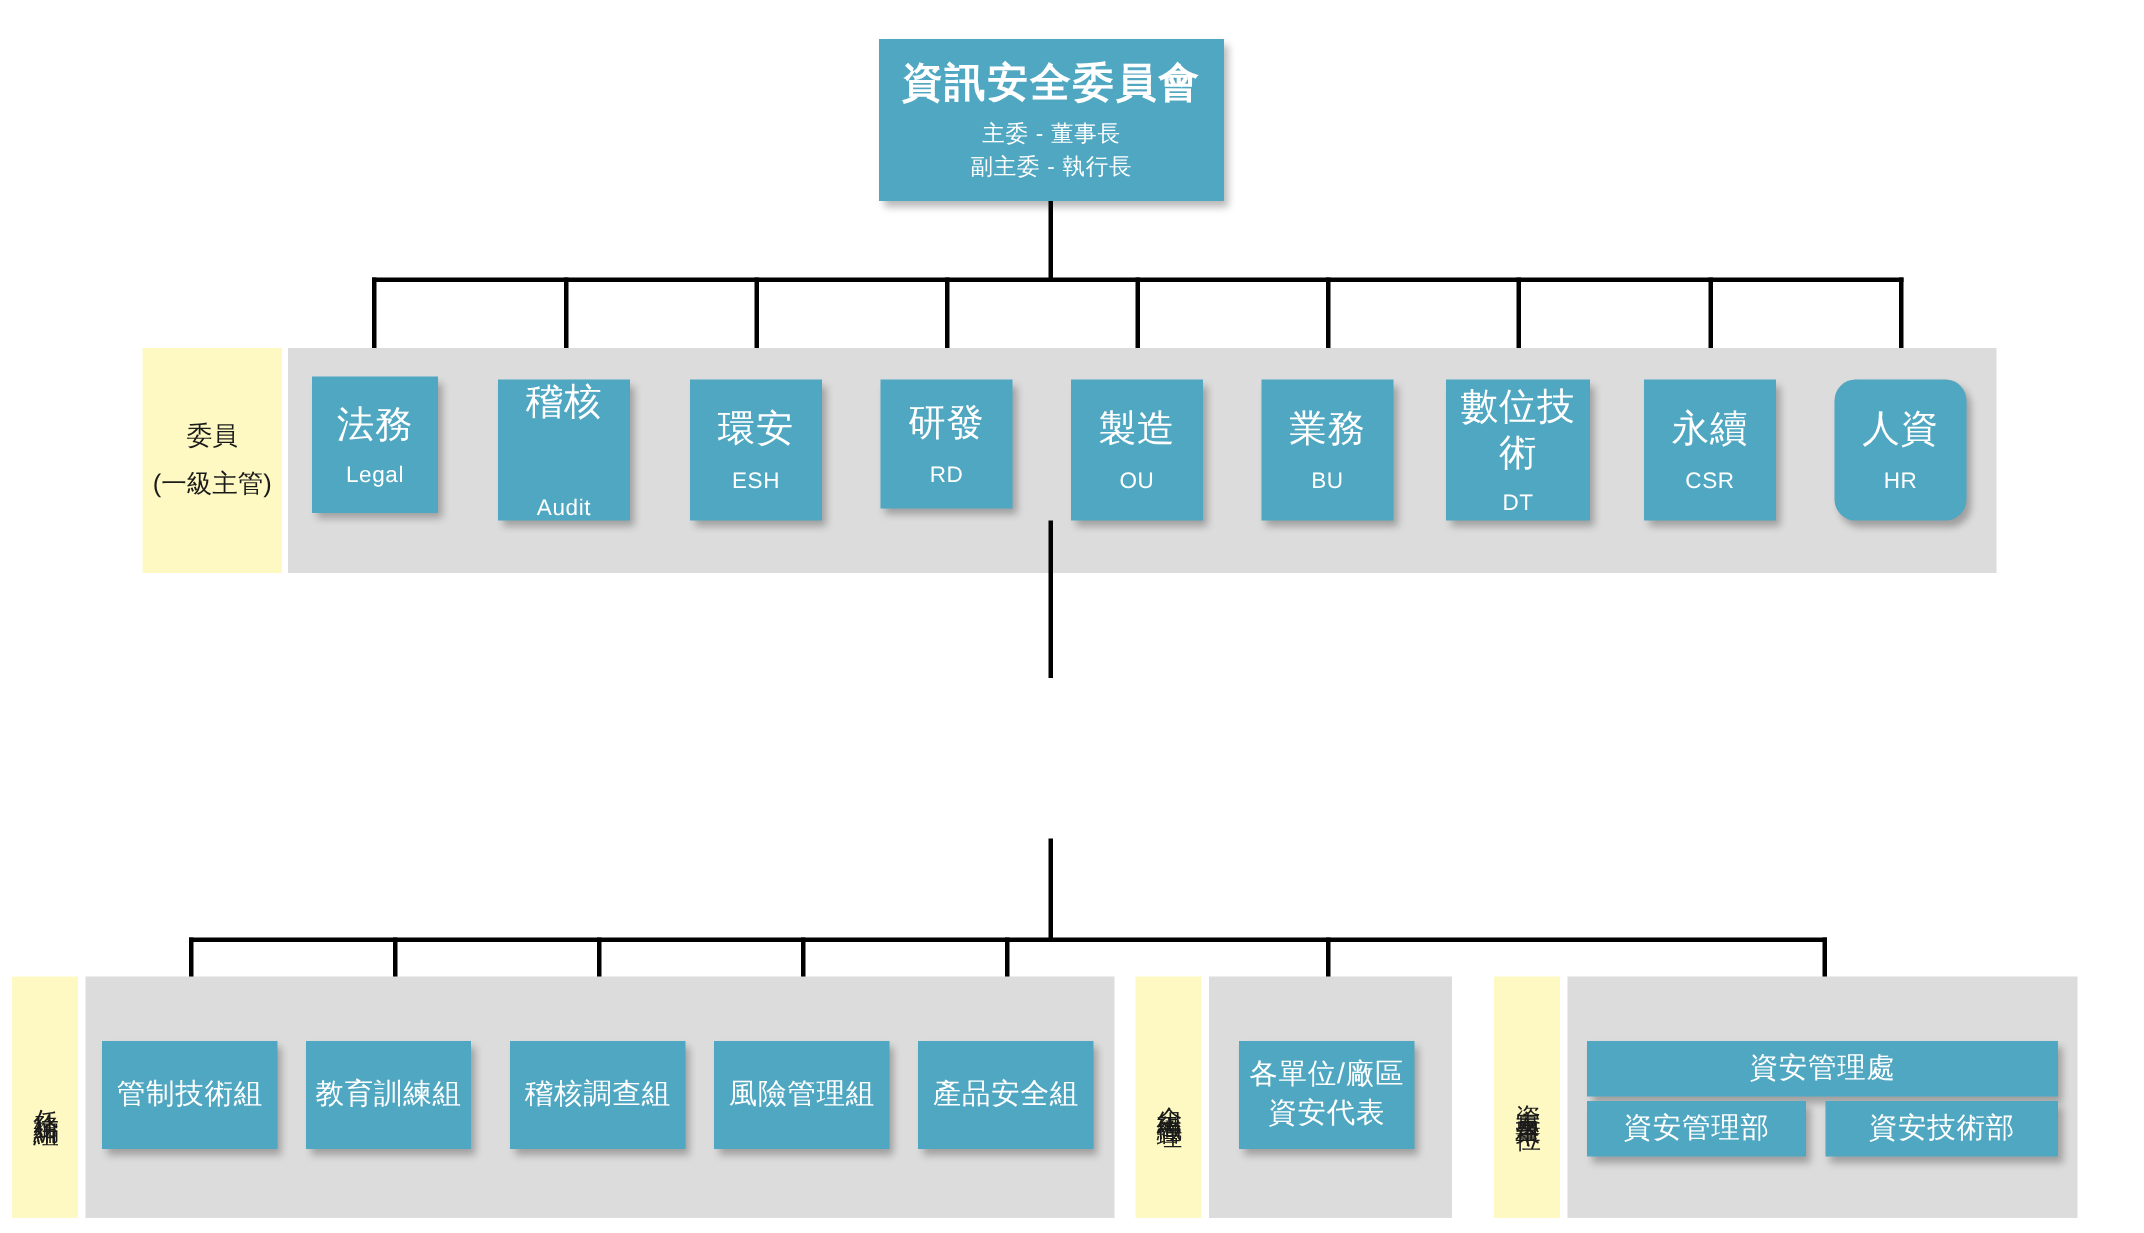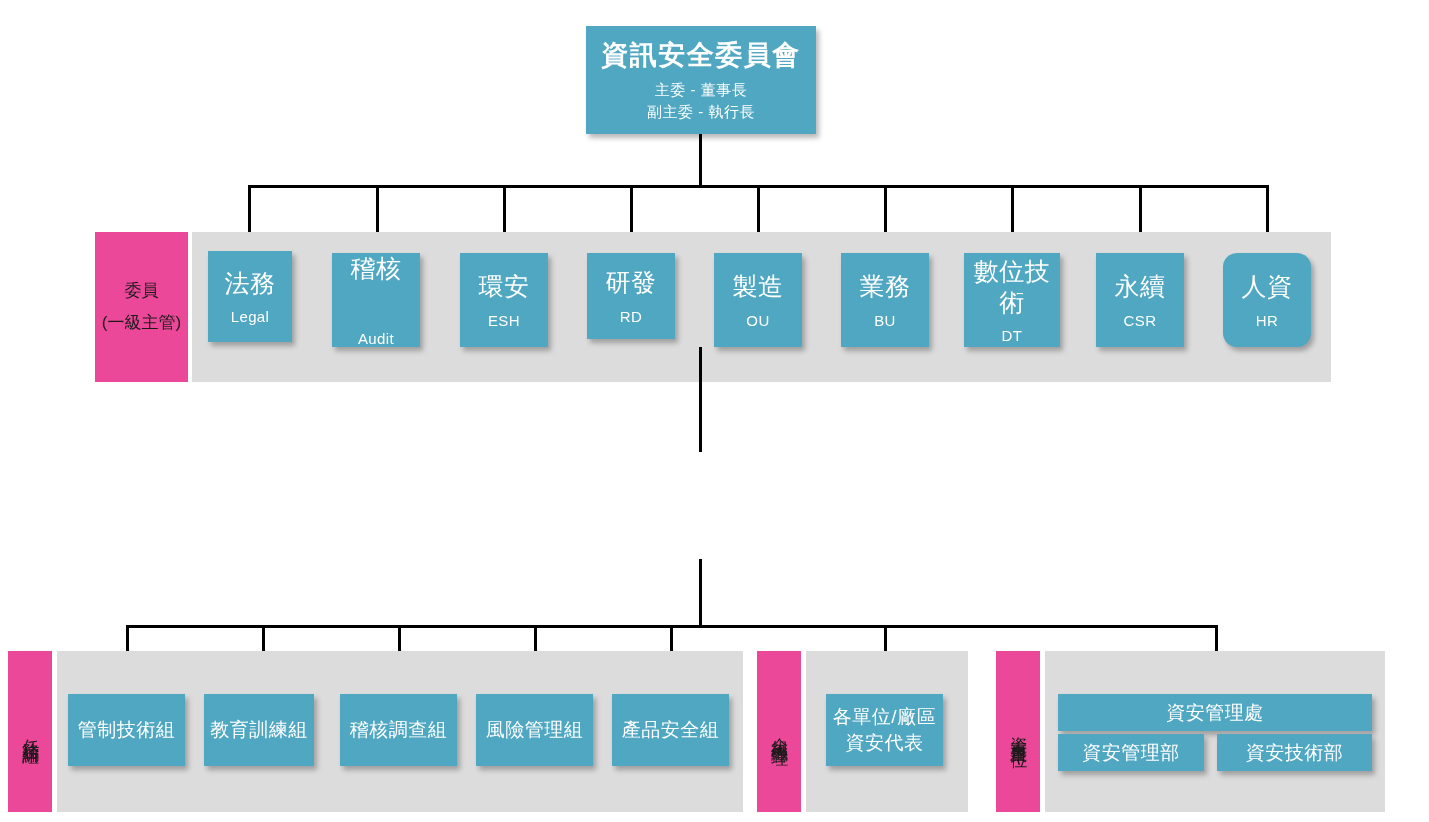--- a/index.html
+++ b/index.html
@@ -18,21 +18,21 @@
     overflow: hidden;
   }
 
   
   .band {
     position: absolute;
     background: #dcdcdc;
   }
   .vlabel, .hlabel {
     position: absolute;
-    background: #ec4899;
+    background: #fef9c3;
     color: #1a1a1a;
     display: flex;
     align-items: center;
     justify-content: center;
     text-align: center;
     font-size: 17px;
     line-height: 1.55;
   }
   .vlabel .txt {
     writing-mode: vertical-rl;

